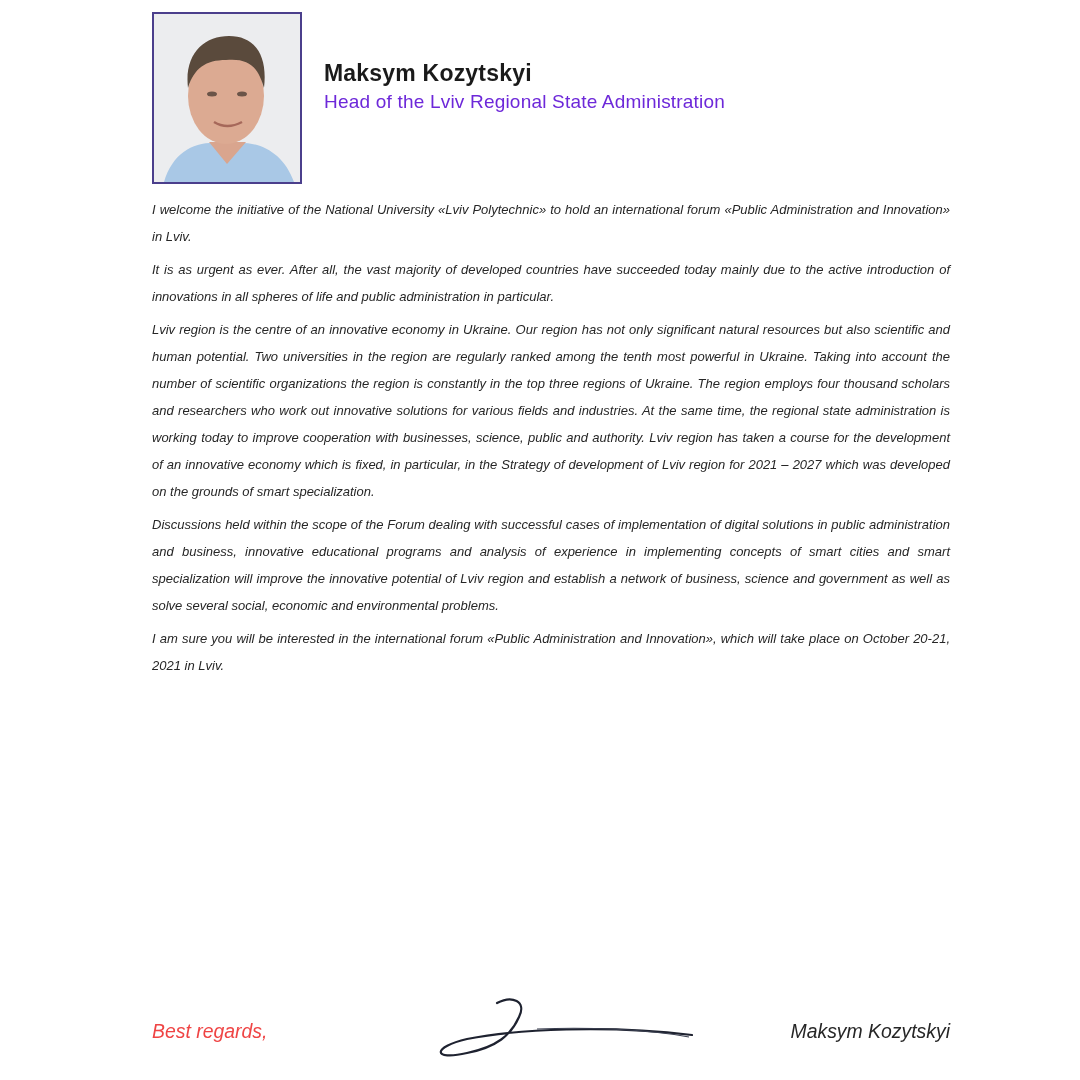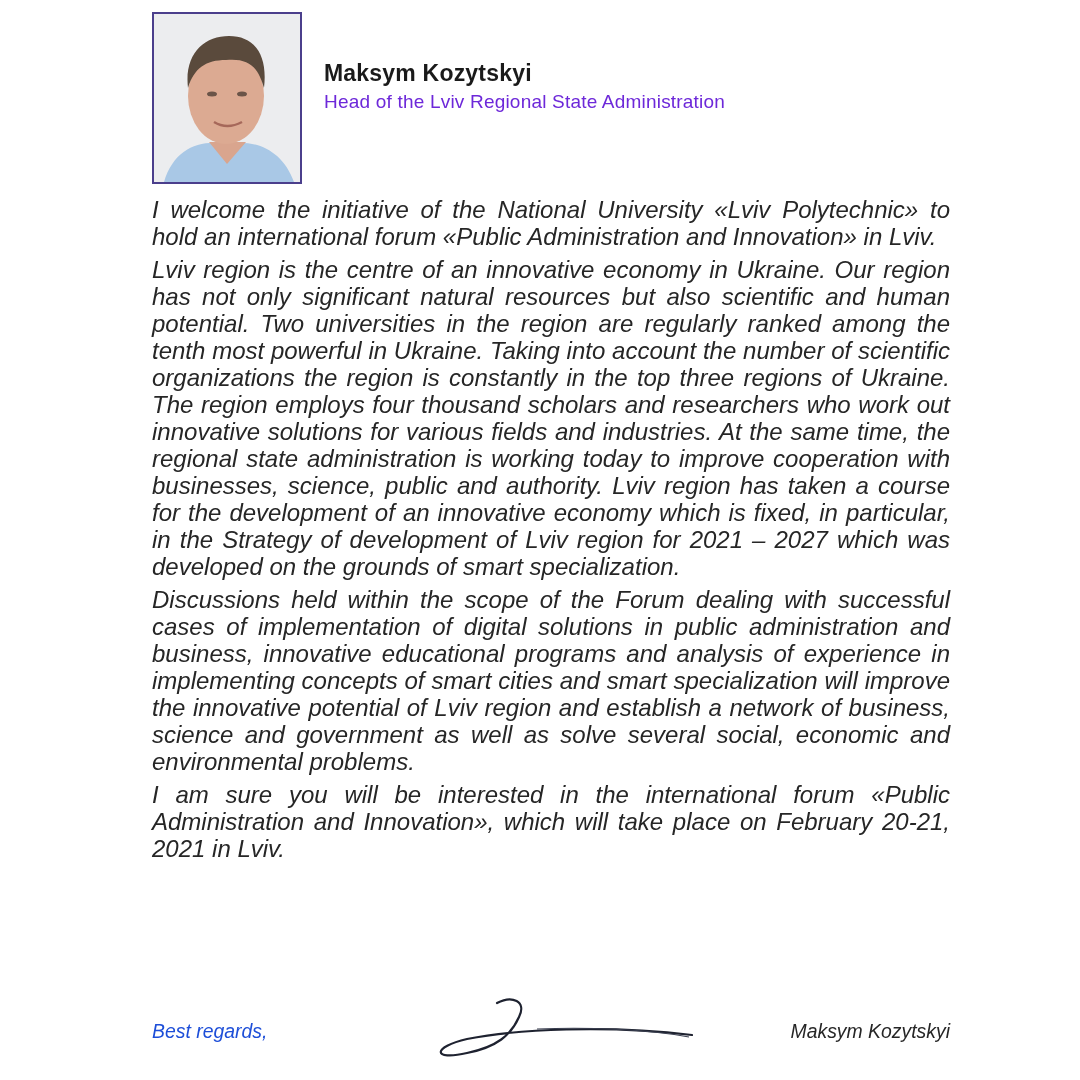--- a/index.html
+++ b/index.html
@@ -5,24 +5,24 @@
   html, body { margin: 0; padding: 0; background: #ffffff; }
   body { width: 1080px; height: 1080px; position: relative; overflow: hidden;
          font-family: "Liberation Sans", "DejaVu Sans", sans-serif; color: #222; }
   .photo-frame { position: absolute; left: 152px; top: 12px; width: 146px; height: 168px;
                  border: 2px solid #4b3f8c; background: #ecedef; overflow: hidden; }
   .photo-frame svg { display: block; width: 100%; height: 100%; }
   .header { position: absolute; left: 324px; top: 60px; }
   .name { font-weight: 700; font-size: 23px; color: #1a1a1a; letter-spacing: 0.2px; }
   .role { font-size: 19px; color: #6d28d9; margin-top: 4px; letter-spacing: 0.2px; }
   .body { position: absolute; left: 152px; top: 196px; width: 798px; }
-  .para { font-style: italic; font-size: 24px; line-height: 27px; color: #262626;
+  .para { font-style: italic; font-size: 13px; line-height: 27px; color: #262626;
           text-align: justify; margin: 0 0 6px 0; }
   .footer { position: absolute; left: 152px; top: 995px; width: 798px; height: 75px; }
-  .regards { position: absolute; left: 0; top: 25px; font-style: italic; font-size: 19.4px; color: #1d4ed8; }
+  .regards { position: absolute; left: 0; top: 25px; font-style: italic; font-size: 19.4px; color: #ef4444; }
   .signer { position: absolute; right: 0; top: 25px; font-style: italic; font-size: 19.4px; color: #262626; }
   .signature { position: absolute; left: 275px; top: 0; width: 270px; height: 70px; }
 </style>
 </head>
 <body>
 
 <div class="photo-frame">
   <svg viewBox="0 0 146 168">
     <rect width="146" height="168" fill="#ecedef"></rect>
     <path d="M10 168 C 20 135, 45 125, 73 130 C 100 125, 128 135, 140 168 Z" fill="#a9c8e6"></path>
@@ -35,23 +35,24 @@
   </svg>
 </div>
 
 <div class="header">
   <div class="name">Maksym Kozytskyi</div>
   <div class="role">Head of the Lviv Regional State Administration</div>
 </div>
 
 <div class="body">
   <p class="para">I welcome the initiative of the National University «Lviv Polytechnic» to hold an international forum «Public Administration and Innovation» in Lviv.</p>
+  <p class="para">It is as urgent as ever. After all, the vast majority of developed countries have succeeded today mainly due to the active introduction of innovations in all spheres of life and public administration in particular.</p>
   <p class="para">Lviv region is the centre of an innovative economy in Ukraine. Our region has not only significant natural resources but also scientific and human potential. Two universities in the region are regularly ranked among the tenth most powerful in Ukraine. Taking into account the number of scientific organizations the region is constantly in the top three regions of Ukraine. The region employs four thousand scholars and researchers who work out innovative solutions for various fields and industries. At the same time, the regional state administration is working today to improve cooperation with businesses, science, public and authority. Lviv region has taken a course for the development of an innovative economy which is fixed, in particular, in the Strategy of development of Lviv region for 2021 – 2027 which was developed on the grounds of smart specialization.</p>
   <p class="para">Discussions held within the scope of the Forum dealing with successful cases of implementation of digital solutions in public administration and business, innovative educational programs and analysis of experience in implementing concepts of smart cities and smart specialization will improve the innovative potential of Lviv region and establish a network of business, science and government as well as solve several social, economic and environmental problems.</p>
-  <p class="para">I am sure you will be interested in the international forum «Public Administration and Innovation», which will take place on February 20-21, 2021 in Lviv.</p>
+  <p class="para">I am sure you will be interested in the international forum «Public Administration and Innovation», which will take place on October 20-21, 2021 in Lviv.</p>
 </div>
 
 <div class="footer">
   <span class="regards">Best regards,</span>
   <svg class="signature" viewBox="0 0 270 70">
     <path d="M70 8 C 85 0, 100 6, 92 22 C 84 40, 70 52, 40 58 C 5 66, 5 52, 40 44 C 90 34, 180 30, 265 40" stroke="#1e2230" stroke-width="2.2" fill="none" stroke-linecap="round"></path>
     <path d="M110 34 C 160 32, 220 34, 262 42" stroke="#3a3f50" stroke-width="1.2" fill="none"></path>
   </svg>
   <span class="signer">Maksym Kozytskyi</span>
 </div>

